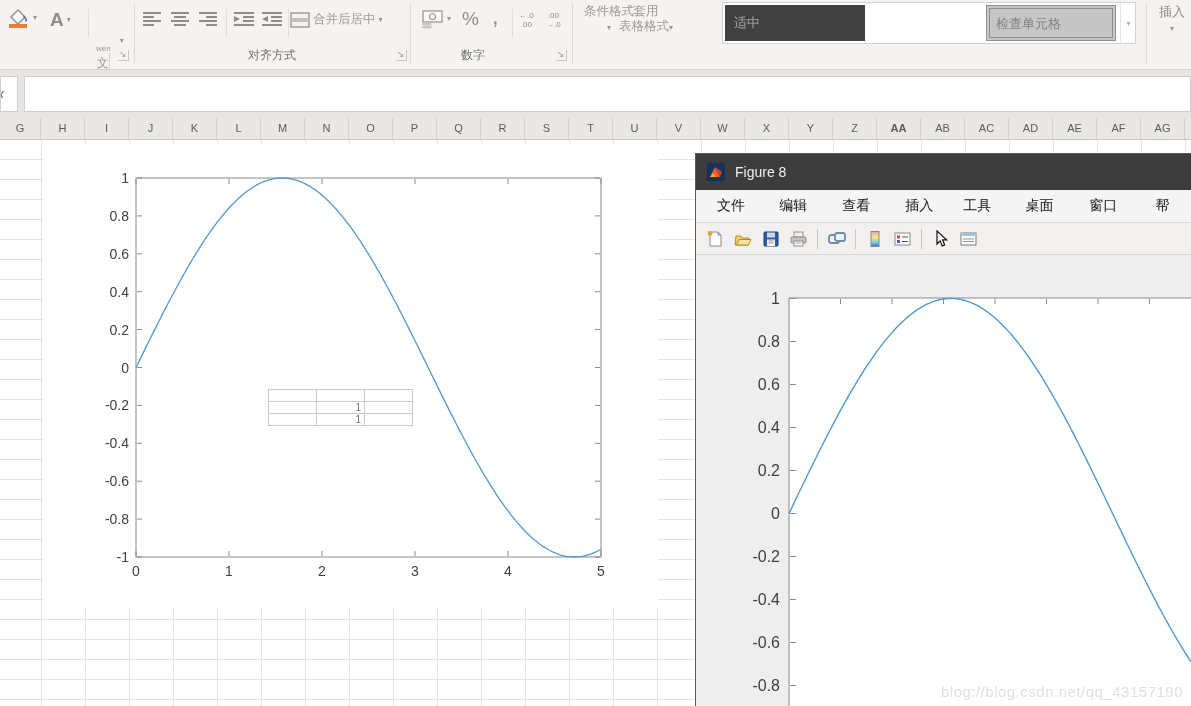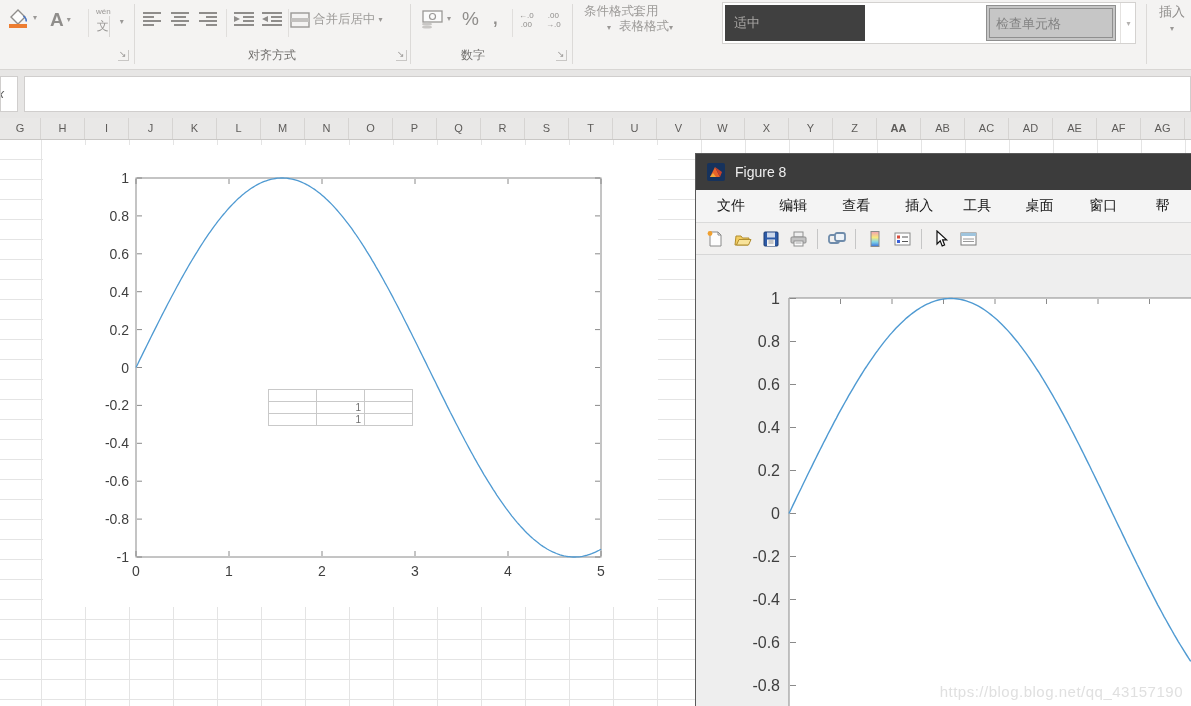--- a/index.html
+++ b/index.html
@@ -12,21 +12,21 @@
   .rbtn{position:absolute;display:flex;align-items:center;gap:3px;color:#8f8d8b;}
   .caret{font-size:8px;color:#9a9896;line-height:8px;}
   .sep{position:absolute;width:1px;top:9px;height:28px;background:#e0dedc;}
   .gdiv{position:absolute;width:1px;top:4px;height:60px;background:#dcdad8;}
   .glabel{position:absolute;top:47px;font-size:12px;color:#72706e;text-align:center;}
   .launcher{position:absolute;top:50px;font-size:9px;color:#9a9896;border:1px solid #c9c7c5;
             border-top:none;border-left:none;padding:0 1px 1px 1px;line-height:9px;}
   .bigbtn{position:absolute;text-align:center;font-size:12.5px;color:#9c9a98;line-height:15px;}
   .twoline-num{font-size:8px;line-height:9px;color:#8f8d8b;text-align:center;}
   .phon{display:flex;flex-direction:column;align-items:center;line-height:9px;}
-  .phon .ruby{font-size:8px;color:#9a9896;}
+  .phon .ruby{font-size:8px;color:#9a9896;margin-top:37px;}
   .phon .ch{font-size:12px;color:#9a9896;}
 
   
   #gallery{position:absolute;left:722px;top:2px;width:414px;height:42px;background:#fff;
            border:1px solid #d4d2d0;box-sizing:border-box;}
   .gcell{position:absolute;top:2px;height:36px;line-height:36px;font-size:13px;color:#a8a6a4;
          padding-left:9px;box-sizing:border-box;}
   .g-moderate{left:2px;width:140px;background:#404040;}
   .g-calculation{left:134px;width:123px;background:#f5f4f9;border:1px solid #dbd9e2;}
   .g-selected{left:263px;width:130px;background:#c6c6c6;border:1px solid #8f8f8f;
@@ -503,15 +503,15 @@
         <line x1="94" y1="172.5" x2="100" y2="172.5" stroke="#8a8a8a"></line>
         <text x="84" y="178" text-anchor="end" font-size="16" fill="#3f3f3f">0.4</text>
         <line x1="94" y1="129.5" x2="100" y2="129.5" stroke="#8a8a8a"></line>
         <text x="84" y="135" text-anchor="end" font-size="16" fill="#3f3f3f">0.6</text>
         <line x1="94" y1="86.5" x2="100" y2="86.5" stroke="#8a8a8a"></line>
         <text x="84" y="92" text-anchor="end" font-size="16" fill="#3f3f3f">0.8</text>
         <line x1="94" y1="43.5" x2="100" y2="43.5" stroke="#8a8a8a"></line>
         <text x="84" y="49" text-anchor="end" font-size="16" fill="#3f3f3f">1</text>
         <polyline points="93.0,258.5 95.1,254.2 97.1,249.9 99.2,245.6 101.2,241.3 103.3,237.0 105.4,232.8 107.4,228.5 109.5,224.2 111.5,220.0 113.6,215.8 115.7,211.6 117.7,207.4 119.8,203.2 121.8,199.1 123.9,195.0 126.0,190.9 128.0,186.8 130.1,182.8 132.1,178.8 134.2,174.8 136.3,170.8 138.3,166.9 140.4,163.1 142.4,159.2 144.5,155.4 146.6,151.7 148.6,148.0 150.7,144.3 152.7,140.7 154.8,137.1 156.9,133.6 158.9,130.1 161.0,126.7 163.0,123.3 165.1,120.0 167.2,116.7 169.2,113.5 171.3,110.4 173.3,107.3 175.4,104.3 177.5,101.3 179.5,98.4 181.6,95.6 183.6,92.8 185.7,90.1 187.8,87.4 189.8,84.9 191.9,82.4 193.9,79.9 196.0,77.6 198.1,75.3 200.1,73.1 202.2,70.9 204.2,68.9 206.3,66.9 208.4,65.0 210.4,63.1 212.5,61.4 214.5,59.7 216.6,58.1 218.7,56.6 220.7,55.2 222.8,53.8 224.8,52.5 226.9,51.3 229.0,50.2 231.0,49.2 233.1,48.3 235.1,47.4 237.2,46.6 239.3,45.9 241.3,45.3 243.4,44.8 245.4,44.4 247.5,44.0 249.6,43.8 251.6,43.6 253.7,43.5 255.7,43.5 257.8,43.6 259.9,43.8 261.9,44.0 264.0,44.4 266.0,44.8 268.1,45.3 270.2,45.9 272.2,46.6 274.3,47.3 276.3,48.2 278.4,49.1 280.5,50.1 282.5,51.2 284.6,52.4 286.6,53.7 288.7,55.0 290.8,56.5 292.8,58.0 294.9,59.6 296.9,61.3 299.0,63.0 301.1,64.8 303.1,66.7 305.2,68.7 307.2,70.8 309.3,72.9 311.4,75.1 313.4,77.4 315.5,79.8 317.5,82.2 319.6,84.7 321.7,87.2 323.7,89.9 325.8,92.6 327.8,95.3 329.9,98.2 332.0,101.1 334.0,104.0 336.1,107.1 338.1,110.1 340.2,113.3 342.3,116.5 344.3,119.7 346.4,123.0 348.4,126.4 350.5,129.8 352.6,133.3 354.6,136.8 356.7,140.4 358.7,144.0 360.8,147.7 362.9,151.4 364.9,155.1 367.0,158.9 369.0,162.7 371.1,166.6 373.2,170.5 375.2,174.5 377.3,178.4 379.3,182.4 381.4,186.5 383.5,190.5 385.5,194.6 387.6,198.8 389.6,202.9 391.7,207.1 393.8,211.2 395.8,215.5 397.9,219.7 399.9,223.9 402.0,228.2 404.1,232.4 406.1,236.7 408.2,241.0 410.2,245.3 412.3,249.6 414.4,253.9 416.4,258.2 418.5,262.5 420.5,266.8 422.6,271.1 424.7,275.3 426.7,279.6 428.8,283.9 430.8,288.2 432.9,292.4 435.0,296.7 437.0,300.9 439.1,305.1 441.1,309.3 443.2,313.4 445.3,317.6 447.3,321.7 449.4,325.8 451.4,329.9 453.5,333.9 455.6,337.9 457.6,341.9 459.7,345.9 461.7,349.8 463.8,353.6 465.9,357.5 467.9,361.3 470.0,365.0 472.0,368.7 474.1,372.4 476.2,376.0 478.2,379.6 480.3,383.1 482.3,386.6 484.4,390.0 486.5,393.4 488.5,396.7 490.6,400.0 492.6,403.2 494.7,406.4" fill="none" stroke="#4f9ad2" stroke-width="1.4"></polyline>
       </svg>
-    <div id="wm">https://blog.blog.net/qq_43157190</div>
+    <div id="wm">blog://blog.csdn.net/qq_43157190</div>
   </div>
 </div>
 
 </body></html>

